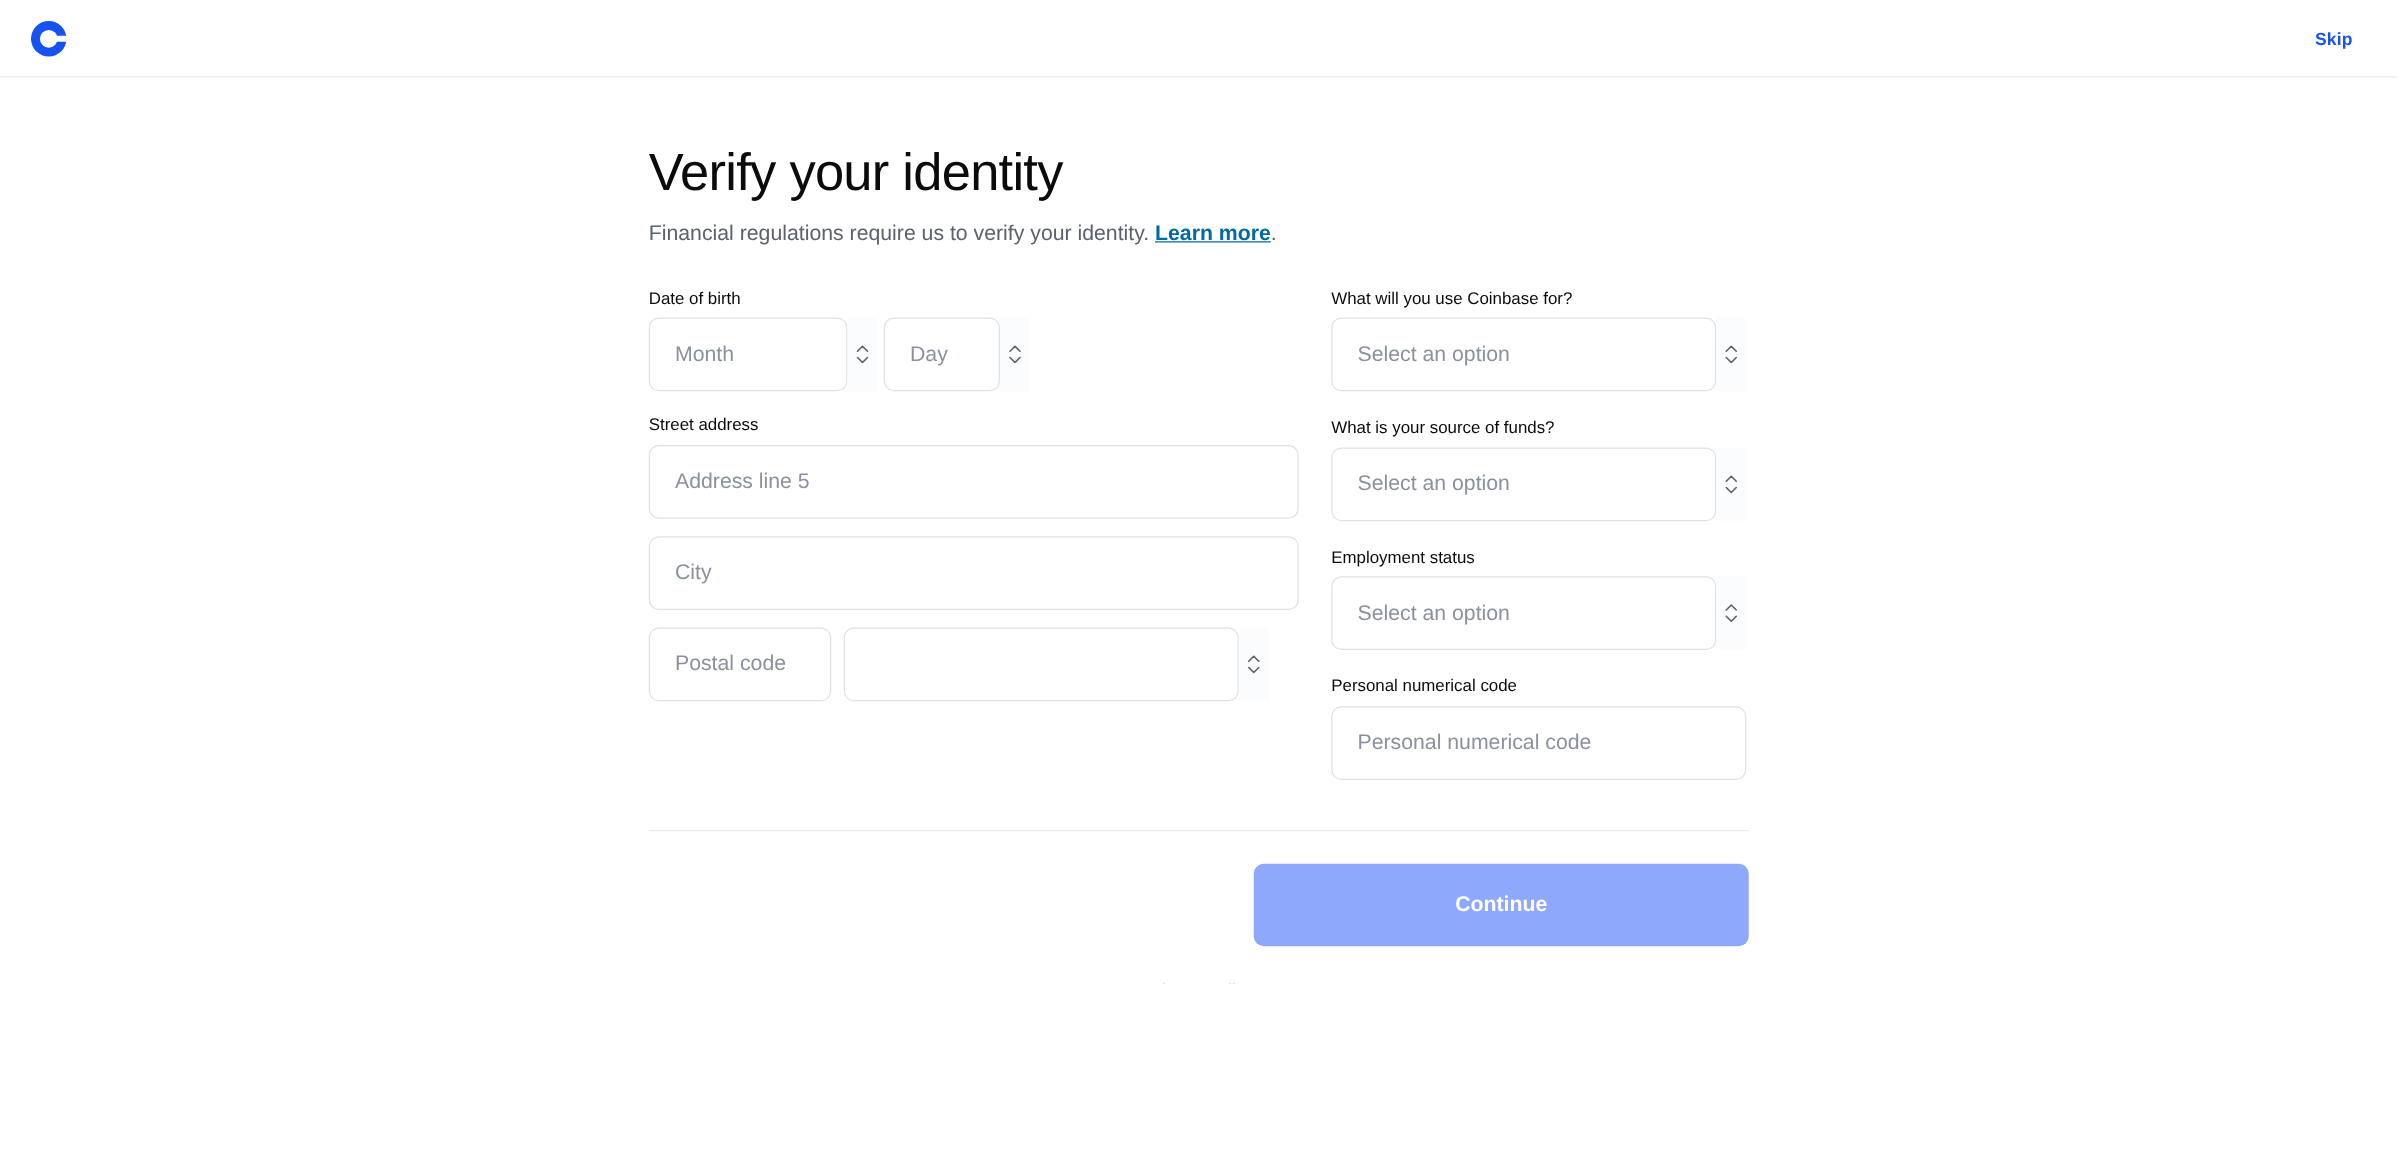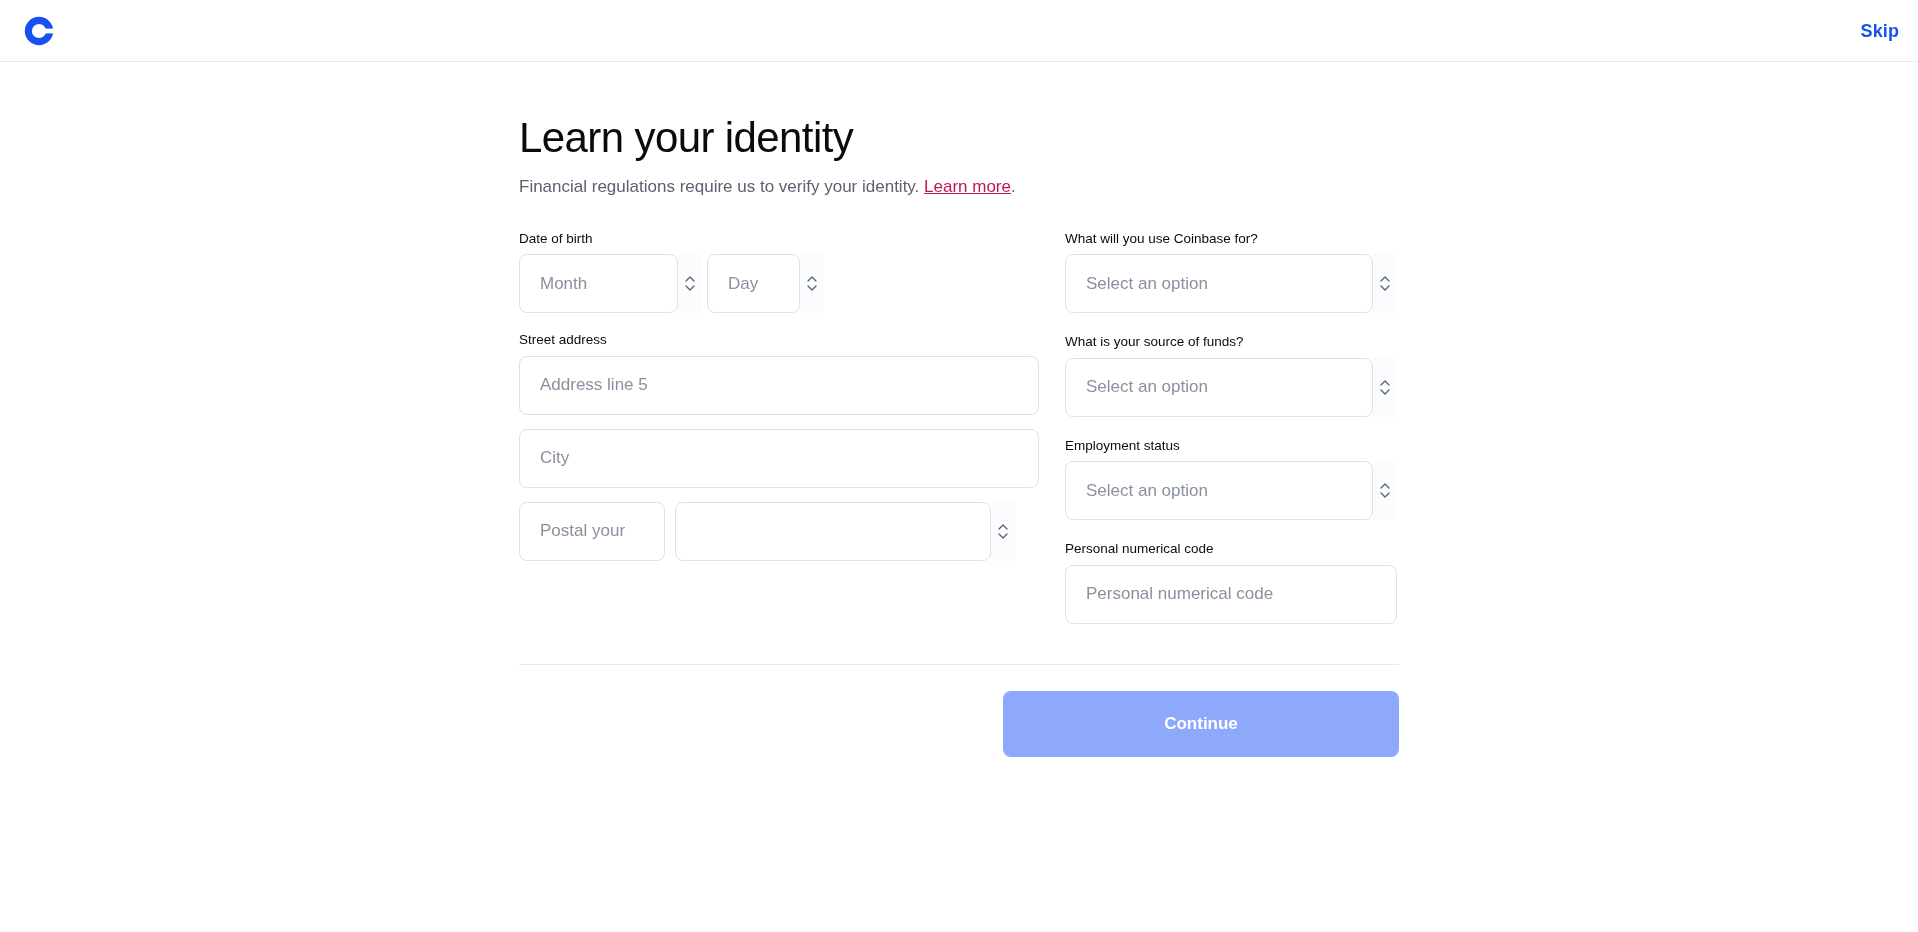--- a/index.html
+++ b/index.html
@@ -28,25 +28,25 @@
     top: 50%;
     transform: translateY(-50%);
     width: 34px;
     height: 34px;
     display: flex;
     align-items: center;
     justify-content: center;
   }
   .skip-link {
     position: absolute;
-    right: 19px;
+    right: 36px;
     top: 50%;
     transform: translateY(-50%);
     color: #1652f0;
-    font-size: 18px;
+    font-size: 14px;
     font-weight: bold;
     text-decoration: none;
     letter-spacing: 0.1px;
     cursor: pointer;
   }
 
   
   .page {
     width: 100%;
     padding-top: 52px;
@@ -65,23 +65,24 @@
     line-height: 1.12;
     margin-bottom: 14px;
   }
   .subtitle {
     font-size: 17px;
     color: #5b616e;
     line-height: 1.45;
     margin-bottom: 30px;
   }
   .subtitle a {
-    color: #be185d;
+    color: #0369a1;
     text-decoration: underline;
     cursor: pointer;
+    font-weight: bold;
   }
 
   
   .form-grid {
     display: flex;
     gap: 26px;
     align-items: flex-start;
   }
   .col-left  { width: 520px; flex: none; }
   .col-right { width: 332px; flex: none; }
@@ -221,21 +222,21 @@
       <circle cx="16" cy="16" r="7.1" fill="#ffffff"></circle>
       <rect x="16" y="13.6" width="16" height="4.8" fill="#ffffff"></rect>
     </svg>
   </div>
   <a class="skip-link">Skip</a>
 </div>
 
 <div class="page">
   <div class="content">
 
-    <h1 class="page-title">Learn your identity</h1>
+    <h1 class="page-title">Verify your identity</h1>
 
     <p class="subtitle"><span>Financial regulations require us to verify your identity. </span><a>Learn more</a><span>.</span></p>
 
     <div class="form-grid">
 
       <div class="col-left">
 
 
         <div class="field-group">
           <label class="field-label">Date of birth</label>
@@ -281,21 +282,21 @@
         </div>
 
         <div class="field-group tight">
           <div class="input-box w-full">
             <span class="placeholder">City</span>
           </div>
         </div>
 
         <div class="row" style="gap:10px;">
           <div class="input-box w-postal">
-            <span class="placeholder">Postal your</span>
+            <span class="placeholder">Postal code</span>
           </div>
           <div class="select-wrap w-region">
             <div class="select-box">
               <span class="placeholder"></span>
             </div>
             <div class="stepper">
               <svg width="10" height="6" viewBox="0 0 10 6">
                   <path d="M1 5L5 1l4 4" stroke="#5b616e" stroke-width="1.3" fill="none" stroke-linecap="round" stroke-linejoin="round"></path>
                 </svg>
               <svg width="10" height="6" viewBox="0 0 10 6">

